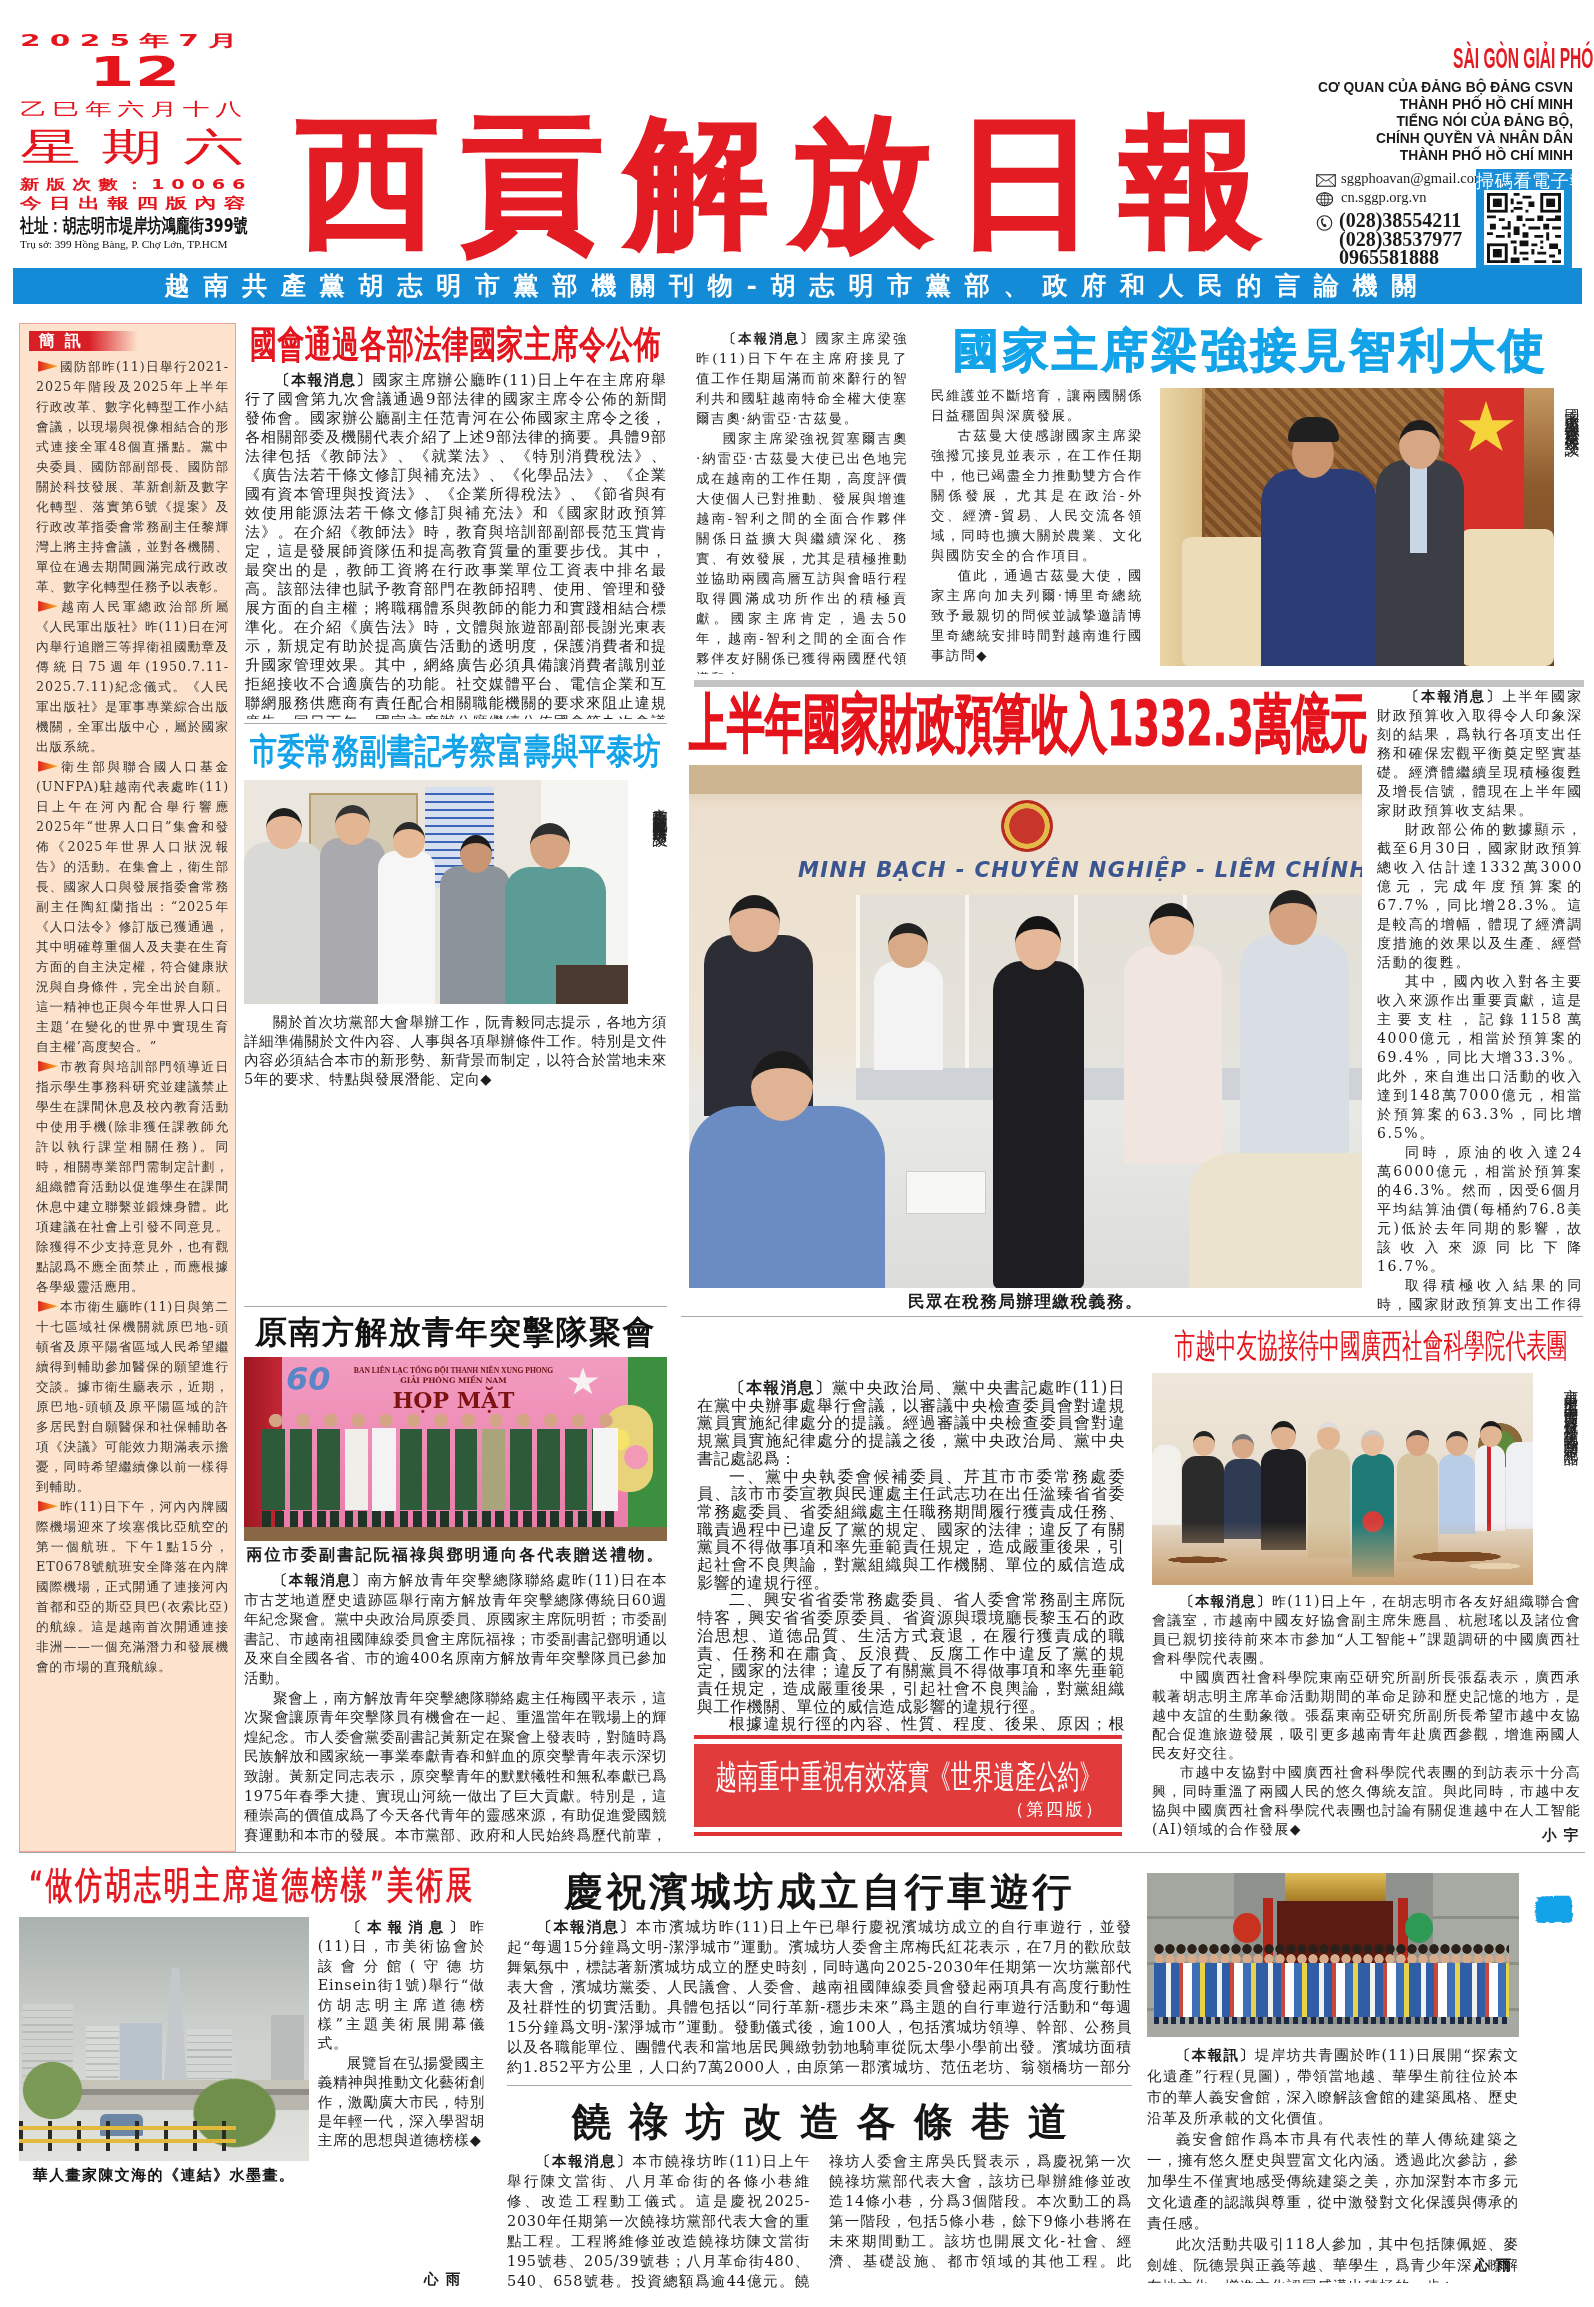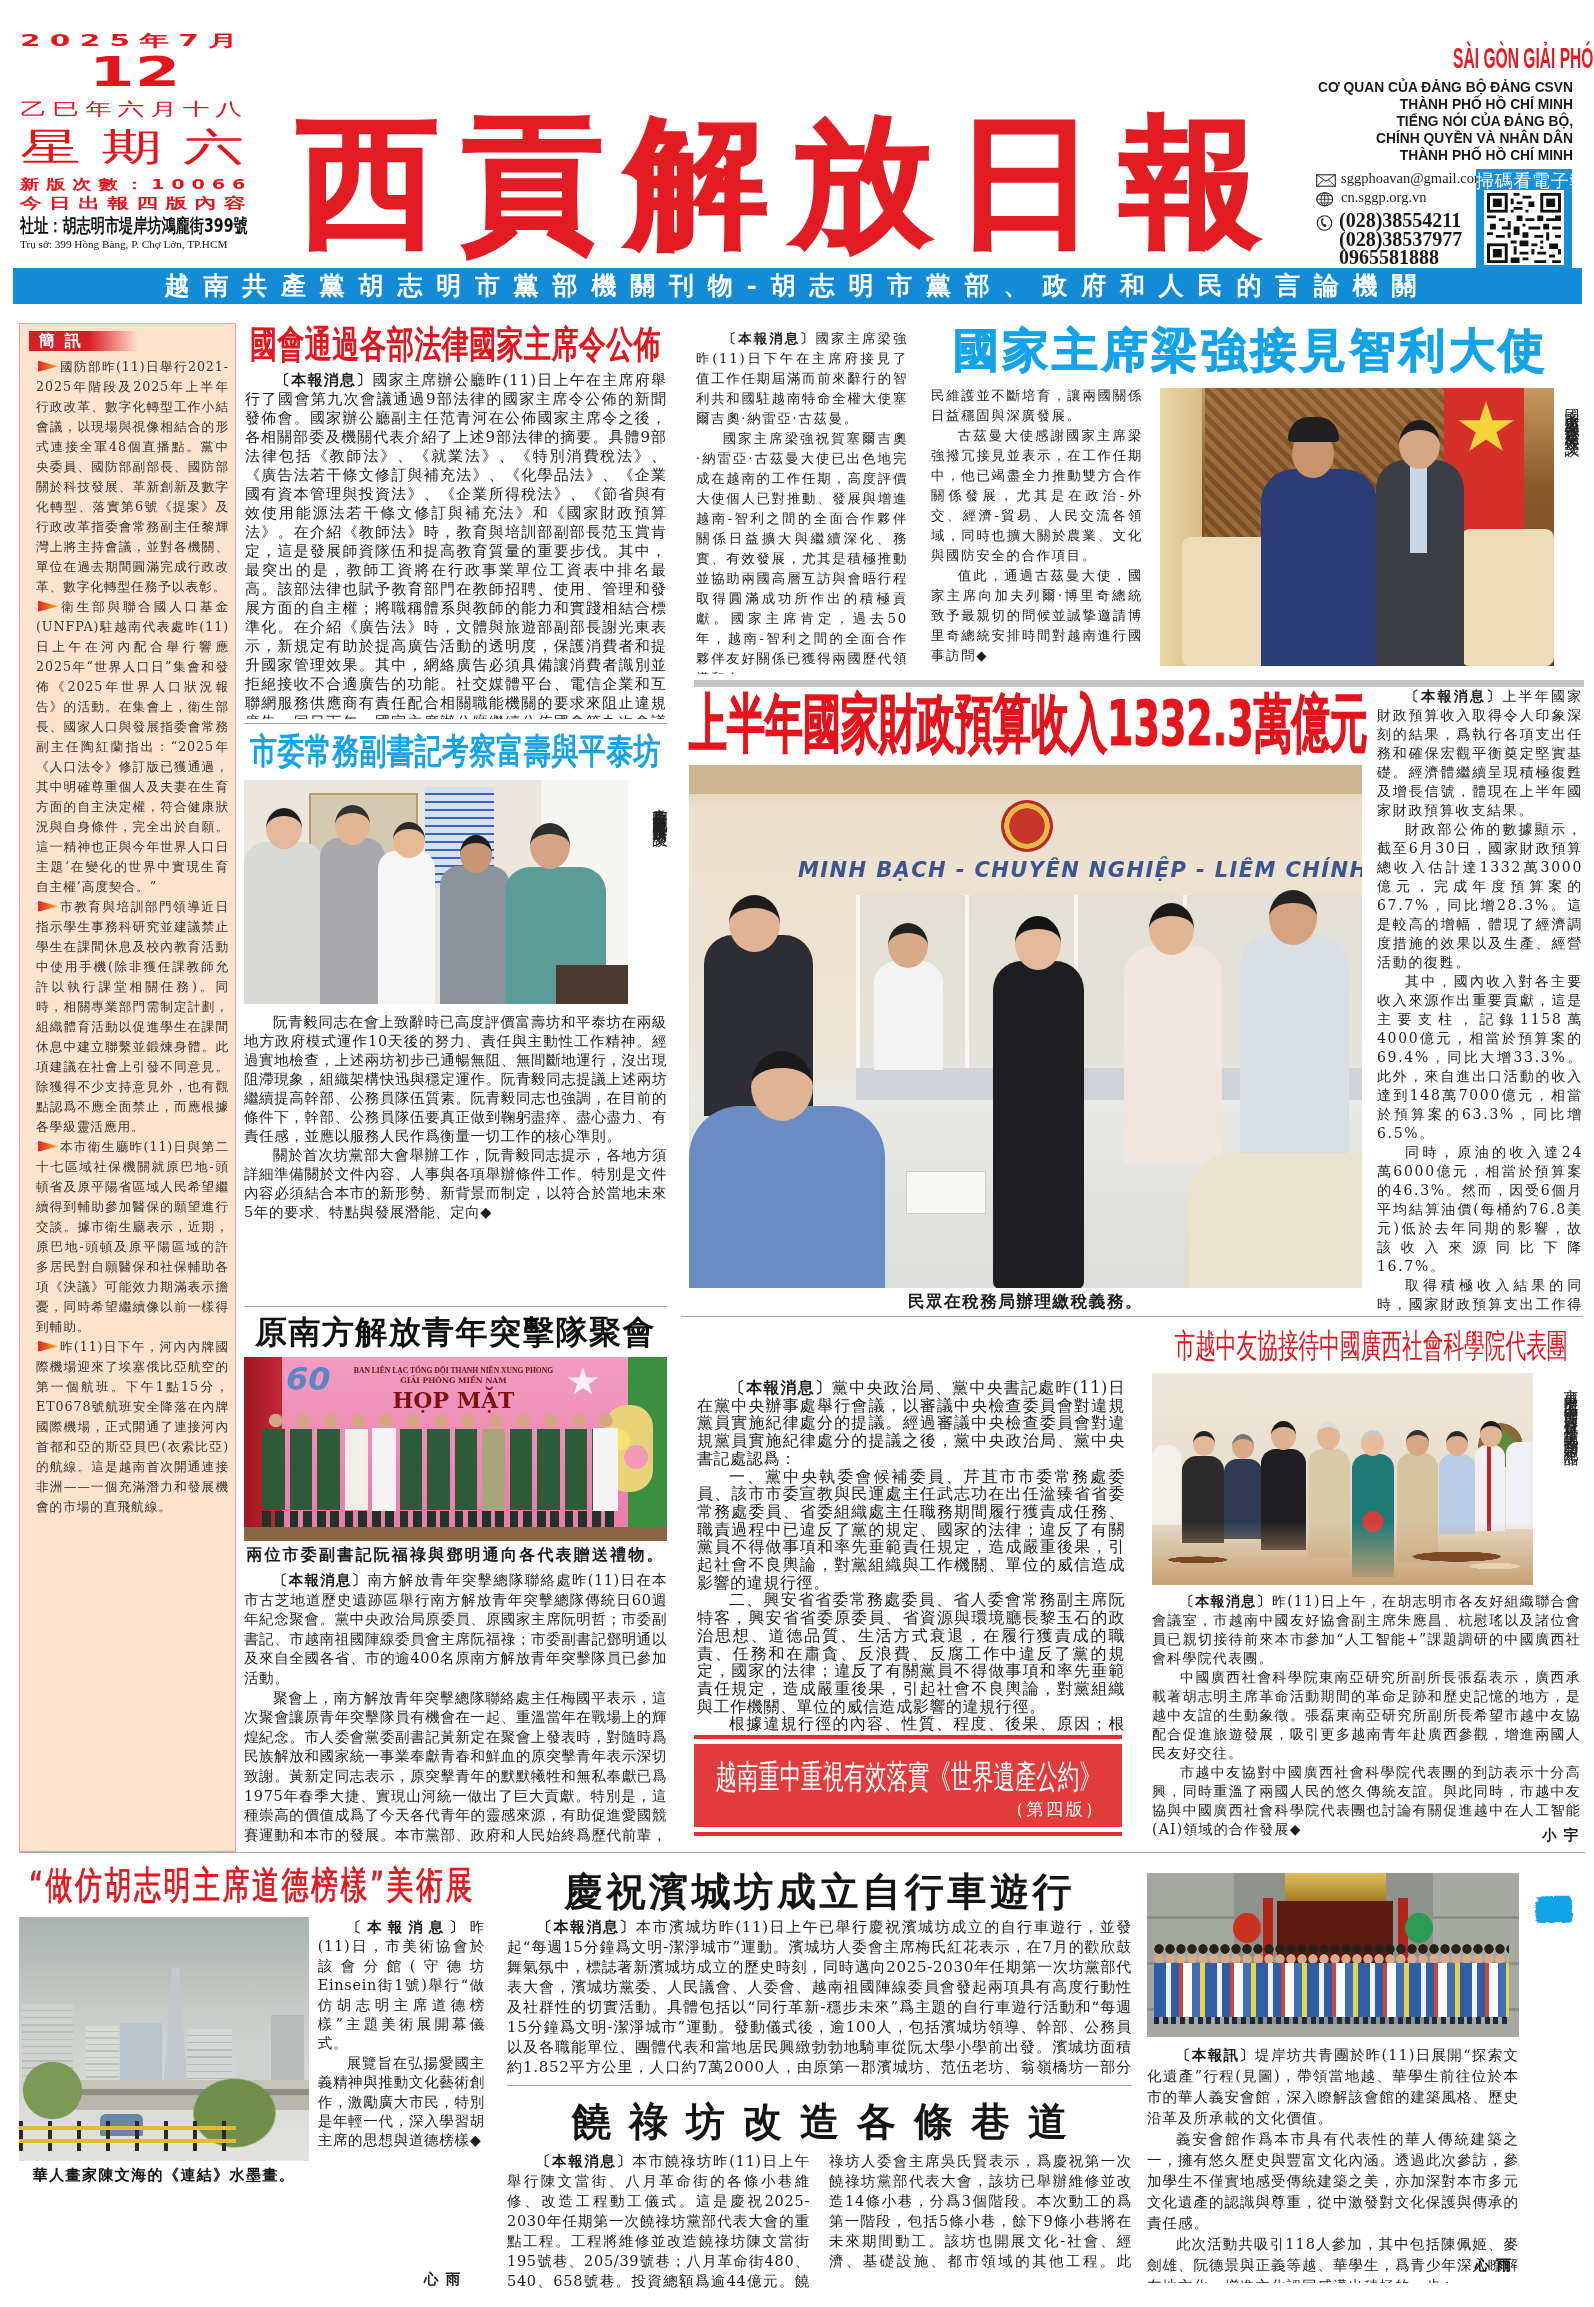--- a/index.html
+++ b/index.html
@@ -107,20 +107,21 @@
       </svg>
     </div>
   </div>
 
   <div id="banner">越南共產黨胡志明市黨部機關刊物-胡志明市黨部、政府和人民的言論機關</div>
 
   <div id="brief">
     <div class="tag">簡訊</div>
     <div class="body">
       <p><span class="bul"></span><span>國防部昨(11)日舉行2021-2025年階段及2025年上半年行政改革、數字化轉型工作小結會議，以現場與視像相結合的形式連接全軍48個直播點。黨中央委員、國防部副部長、國防部關於科技發展、革新創新及數字化轉型、落實第6號《提案》及行政改革指委會常務副主任黎輝灣上將主持會議，並對各機關、單位在過去期間圓滿完成行政改革、數字化轉型任務予以表彰。</span></p>
+      <p><span class="bul"></span><span>越南人民軍總政治部所屬《人民軍出版社》昨(11)日在河內舉行追贈三等捍衛祖國勳章及傳統日75週年(1950.7.11-2025.7.11)紀念儀式。《人民軍出版社》是軍事專業綜合出版機關，全軍出版中心，屬於國家出版系統。</span></p>
       <p><span class="bul"></span><span>衛生部與聯合國人口基金(UNFPA)駐越南代表處昨(11)日上午在河內配合舉行響應2025年“世界人口日”集會和發佈《2025年世界人口狀況報告》的活動。在集會上，衛生部長、國家人口與發展指委會常務副主任陶紅蘭指出：“2025年《人口法令》修訂版已獲通過，其中明確尊重個人及夫妻在生育方面的自主決定權，符合健康狀況與自身條件，完全出於自願。這一精神也正與今年世界人口日主題‘在變化的世界中實現生育自主權’高度契合。”</span></p>
       <p><span class="bul"></span><span>市教育與培訓部門領導近日指示學生事務科研究並建議禁止學生在課間休息及校內教育活動中使用手機(除非獲任課教師允許以執行課堂相關任務)。同時，相關專業部門需制定計劃，組織體育活動以促進學生在課間休息中建立聯繫並鍛煉身體。此項建議在社會上引發不同意見。除獲得不少支持意見外，也有觀點認爲不應全面禁止，而應根據各學級靈活應用。</span></p>
       <p><span class="bul"></span><span>本市衛生廳昨(11)日與第二十七區域社保機關就原巴地-頭頓省及原平陽省區域人民希望繼續得到輔助參加醫保的願望進行交談。據市衛生廳表示，近期，原巴地-頭頓及原平陽區域的許多居民對自願醫保和社保輔助各項《決議》可能效力期滿表示擔憂，同時希望繼續像以前一樣得到輔助。</span></p>
       <p><span class="bul"></span><span>昨(11)日下午，河內內牌國際機場迎來了埃塞俄比亞航空的第一個航班。下午1點15分，ET0678號航班安全降落在內牌國際機場，正式開通了連接河內首都和亞的斯亞貝巴(衣索比亞)的航線。這是越南首次開通連接非洲——一個充滿潛力和發展機會的市場的直飛航線。</span></p>
     </div>
   </div>
 
   <div class="hl red" style="left:244px;top:325px;width:423px;height:39px;font-size:27px;line-height:27.5px;letter-spacing:0.4px">
     <span class="s" style="transform:scaleY(1.38)">國會通過各部法律國家主席令公佈</span>
   </div>
@@ -143,21 +144,20 @@
     <div class="d" style="left:134px;top:71px;width:57px;height:153px;background:#f6f6f6;border-radius:17.4px 17.4px 0 0"></div>
     <div class="d" style="left:149px;top:42px;width:32px;height:36px;background:#e6b995;border-radius:50%;border-top:7.2px solid #2a2a2a"></div>
     <div class="d" style="left:196px;top:86px;width:70px;height:138px;background:#8d939a;border-radius:19px 19px 0 0"></div>
     <div class="d" style="left:216px;top:55px;width:32px;height:38px;background:#c99573;border-radius:50%;border-top:8.7px solid #1c1c1c"></div>
     <div class="d" style="left:261px;top:87px;width:101px;height:137px;background:#5b9c97;border-radius:25px 25px 0 0"></div>
     <div class="d" style="left:286px;top:43px;width:40px;height:46px;background:#d6a482;border-radius:50%;border-top:11.6px solid #2e2e2e"></div>
     <div class="d" style="left:312px;top:185px;width:72px;height:39px;background:#4a3a30"></div>
   </div>
   <div class="vert" style="left:632px;top:796px;width:36px;height:174px;font-size:15px;line-height:17.4px;letter-spacing:1.4px">市委常務副書記阮青毅與平泰坊民眾交談。</div>
   <div class="a body" style="left:244px;top:1013px;width:423px;height:288px;overflow:hidden;font-size:14.5px;letter-spacing:0.6px;line-height:19px">
-    <p>阮青毅同志在會上致辭時已高度評價富壽坊和平泰坊在兩級地方政府模式運作10天後的努力、責任與主動性工作精神。經過實地檢查，上述兩坊初步已通暢無阻、無間斷地運行，沒出現阻滯現象，組織架構快迅與穩定運作。阮青毅同志提議上述兩坊繼續提高幹部、公務員隊伍質素。阮青毅同志也強調，在目前的條件下，幹部、公務員隊伍要真正做到鞠躬盡瘁、盡心盡力、有責任感，並應以服務人民作爲衡量一切工作的核心準則。</p>
     <p>關於首次坊黨部大會舉辦工作，阮青毅同志提示，各地方須詳細準備關於文件內容、人事與各項舉辦條件工作。特別是文件內容必須結合本市的新形勢、新背景而制定，以符合於當地未來5年的要求、特點與發展潛能、定向◆</p>
   </div>
   <div class="rule" style="left:244px;top:1306px;width:423px"></div>
 
   <div class="hl" style="left:244px;top:1313px;width:423px;height:39px;font-family:'DejaVu Serif','Liberation Serif',serif;font-size:32px;line-height:39px;letter-spacing:1.4px;color:#111">
     <span>原南方解放青年突擊隊聚會</span>
   </div>
   <div class="photo" style="left:244px;top:1357px;width:423px;height:184px;background:linear-gradient(180deg,#f29cc0,#e97aa8)">
     <div class="d" style="left:0;top:0;width:38px;height:184px;background:linear-gradient(90deg,#9c1823,#c42734)"></div>
     <div class="d" style="left:384px;top:0;width:39px;height:184px;background:#3c8f3e"></div>

